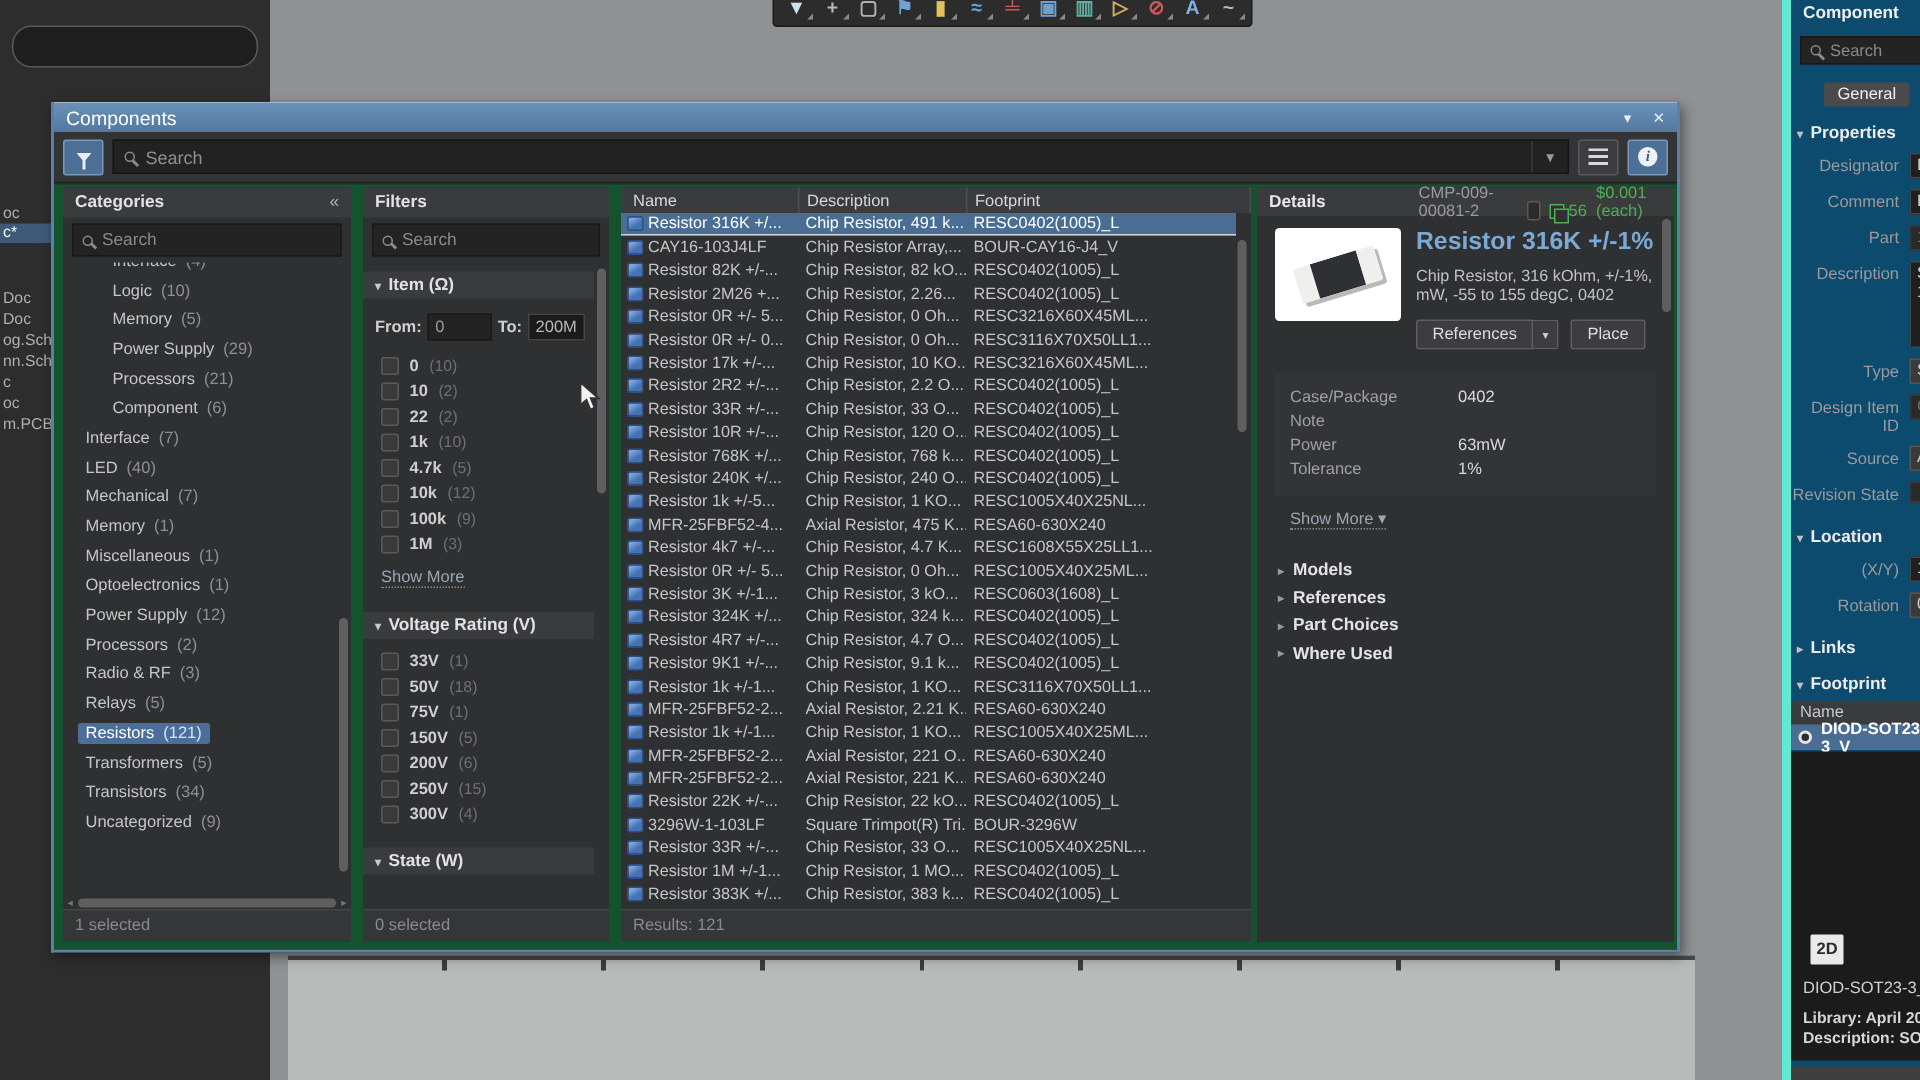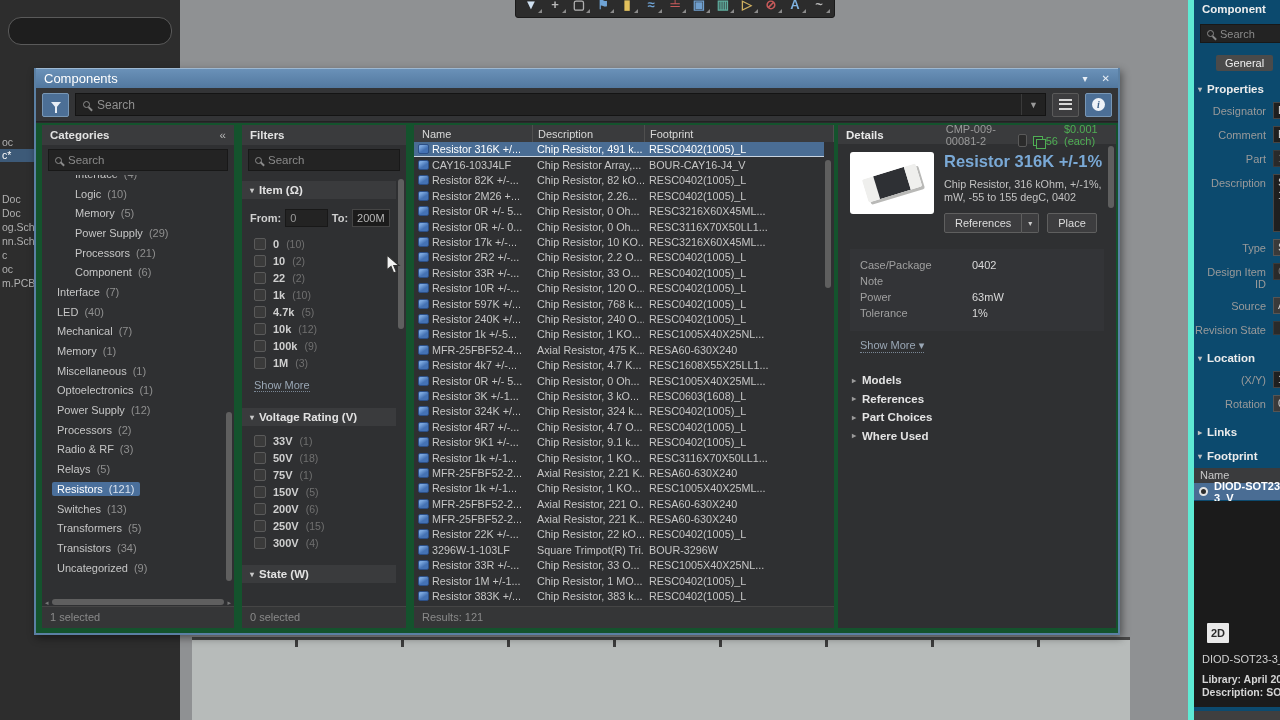--- a/index.html
+++ b/index.html
@@ -372,26 +372,20 @@
             </span>
           </div>
           <div class="cat-row noind sel">
             <span class="hl">
               <span>Resistors</span>
               <span class="cnt">(121)</span>
             </span>
           </div>
           <div class="cat-row noind">
             <span class="hl">
-              <span>Switches</span>
-              <span class="cnt">(13)</span>
-            </span>
-          </div>
-          <div class="cat-row noind">
-            <span class="hl">
               <span>Transformers</span>
               <span class="cnt">(5)</span>
             </span>
           </div>
           <div class="cat-row noind">
             <span class="hl">
               <span>Transistors</span>
               <span class="cnt">(34)</span>
             </span>
           </div>
@@ -611,21 +605,21 @@
               <span class="chip-ic"></span>
             </span>
             <span class="r-name">Resistor 10R +/-...</span>
             <span class="r-desc">Chip Resistor, 120 O...</span>
             <span class="r-fp">RESC0402(1005)_L</span>
           </div>
           <div class="res-row">
             <span class="r-icon">
               <span class="chip-ic"></span>
             </span>
-            <span class="r-name">Resistor 597K +/...</span>
+            <span class="r-name">Resistor 768K +/...</span>
             <span class="r-desc">Chip Resistor, 768 k...</span>
             <span class="r-fp">RESC0402(1005)_L</span>
           </div>
           <div class="res-row">
             <span class="r-icon">
               <span class="chip-ic"></span>
             </span>
             <span class="r-name">Resistor 240K +/...</span>
             <span class="r-desc">Chip Resistor, 240 O...</span>
             <span class="r-fp">RESC0402(1005)_L</span>

